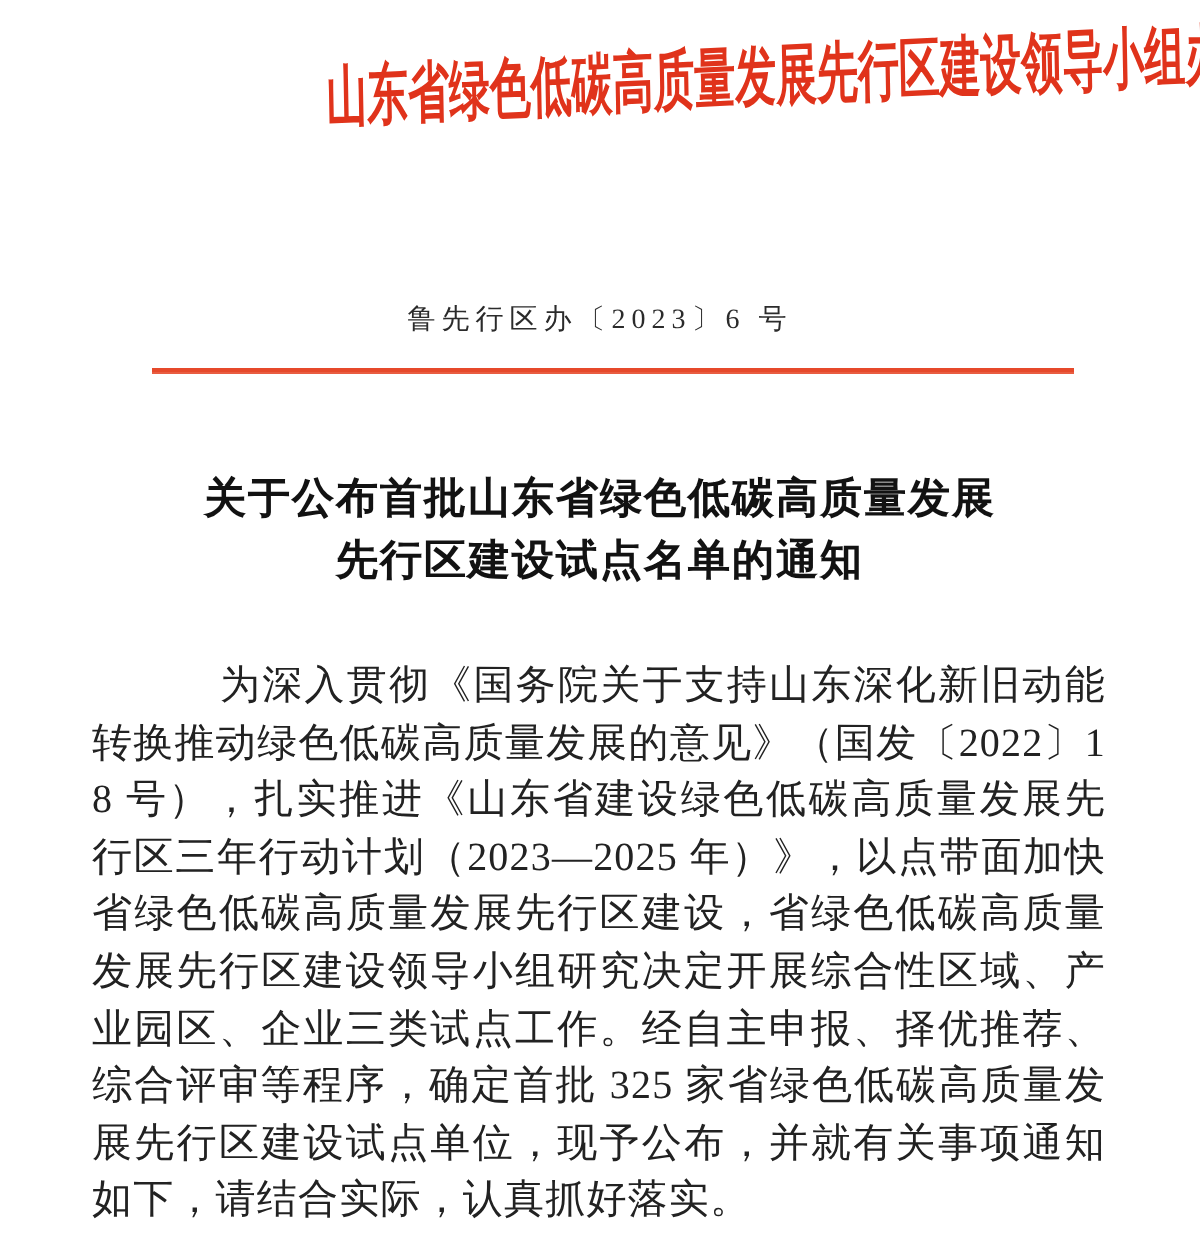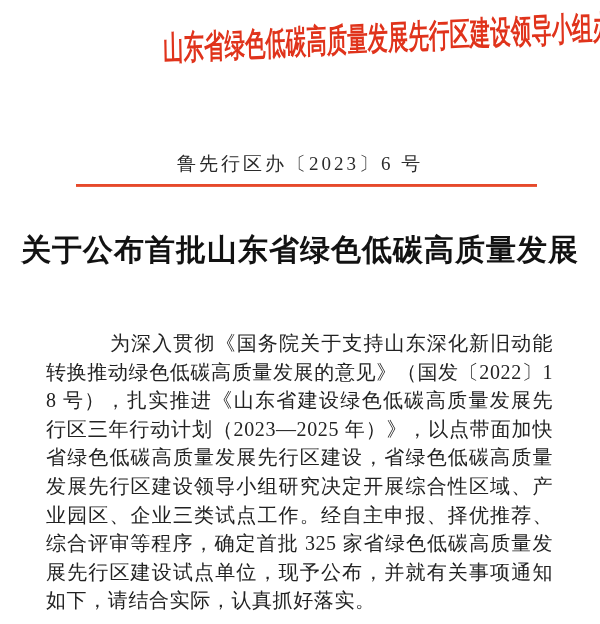--- a/index.html
+++ b/index.html
@@ -35,21 +35,21 @@
     transform-origin: 50% 50%;
     letter-spacing: 0px;
   }
   
   .docnum {
     position: absolute;
     top: 151px;
     left: 0;
     right: 0;
     text-align: center;
-    font-size: 19px;
+    font-size: 14px;
     letter-spacing: 3px;
     color: #2b2b2b;
   }
   
   .red-rule {
     position: absolute;
     top: 184px;
     left: 76px;
     width: 461px;
     height: 2px;
@@ -57,21 +57,21 @@
     border-bottom: 1px solid #f0887055;
   }
   
   .title {
     position: absolute;
     top: 234px;
     left: 0;
     right: 0;
     margin: 0;
     text-align: center;
-    font-size: 30px;
+    font-size: 21px;
     font-weight: bold;
     line-height: 31px;
     letter-spacing: 1px;
     color: #121212;
   }
   .title-line {
     display: block;
   }
   
   .bodytext {
@@ -104,19 +104,20 @@
   <div class="masthead">
     <span class="masthead-text">山东省绿色低碳高质量发展先行区建设领导小组办公室文件</span>
   </div>
 
   <div class="docnum">鲁先行区办〔2023〕6 号</div>
 
   <div class="red-rule"></div>
 
   <h1 class="title">
     <span class="title-line">关于公布首批山东省绿色低碳高质量发展</span>
+    <span class="title-line">先行区建设试点名单的通知</span>
   </h1>
 
   <div class="bodytext">
     <p class="para">为深入贯彻《国务院关于支持山东深化新旧动能转换推动绿色低碳高质量发展的意见》（国发〔2022〕18 号），扎实推进《山东省建设绿色低碳高质量发展先行区三年行动计划（2023—2025 年）》，以点带面加快省绿色低碳高质量发展先行区建设，省绿色低碳高质量发展先行区建设领导小组研究决定开展综合性区域、产业园区、企业三类试点工作。经自主申报、择优推荐、综合评审等程序，确定首批 325 家省绿色低碳高质量发展先行区建设试点单位，现予公布，并就有关事项通知如下，请结合实际，认真抓好落实。</p>
   </div>
 
 </div>
 
 </body></html>

